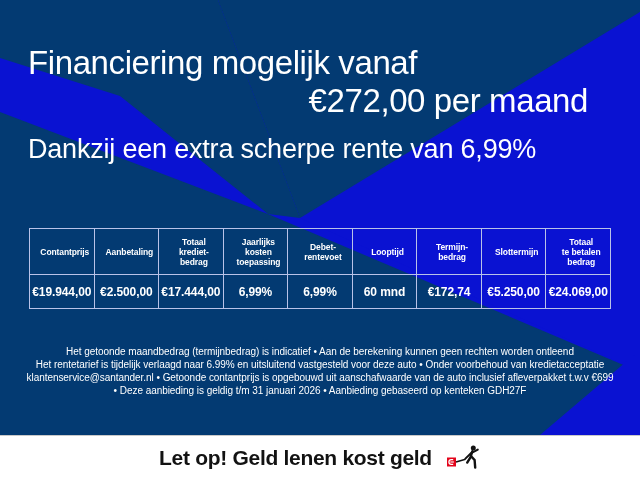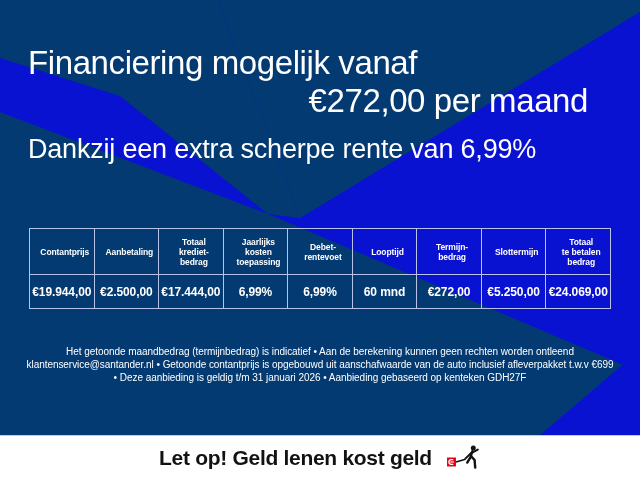--- a/index.html
+++ b/index.html
@@ -198,30 +198,31 @@
           </tr>
         </thead>
         <tbody>
           <tr>
             <td>€19.944,00</td>
             <td>€2.500,00</td>
             <td>€17.444,00</td>
             <td>6,99%</td>
             <td>6,99%</td>
             <td>60 mnd</td>
-            <td>€272,00</td>
+            <td>€172,74</td>
             <td>€5.250,00</td>
             <td>€24.069,00</td>
           </tr>
         </tbody>
       </table>
     </div>
 
     <div class="fineprint">
       <span class="ln">Het getoonde maandbedrag (termijnbedrag) is indicatief • Aan de berekening kunnen geen rechten worden ontleend</span>
+      <span class="ln">Het rentetarief is tijdelijk verlaagd naar 6.99% en uitsluitend vastgesteld voor deze auto • Onder voorbehoud van kredietacceptatie</span>
       <span class="ln">klantenservice@santander.nl • Getoonde contantprijs is opgebouwd uit aanschafwaarde van de auto inclusief afleverpakket t.w.v €699</span>
       <span class="ln">• Deze aanbieding is geldig t/m 31 januari 2026 • Aanbieding gebaseerd op kenteken GDH27F</span>
     </div>
 
   </div>
 
   <div class="warnbar">
     <span class="txt">Let op! Geld lenen kost geld</span>
     <span class="warn-icon">
       <svg width="34" height="26" viewBox="0 0 34 26">

